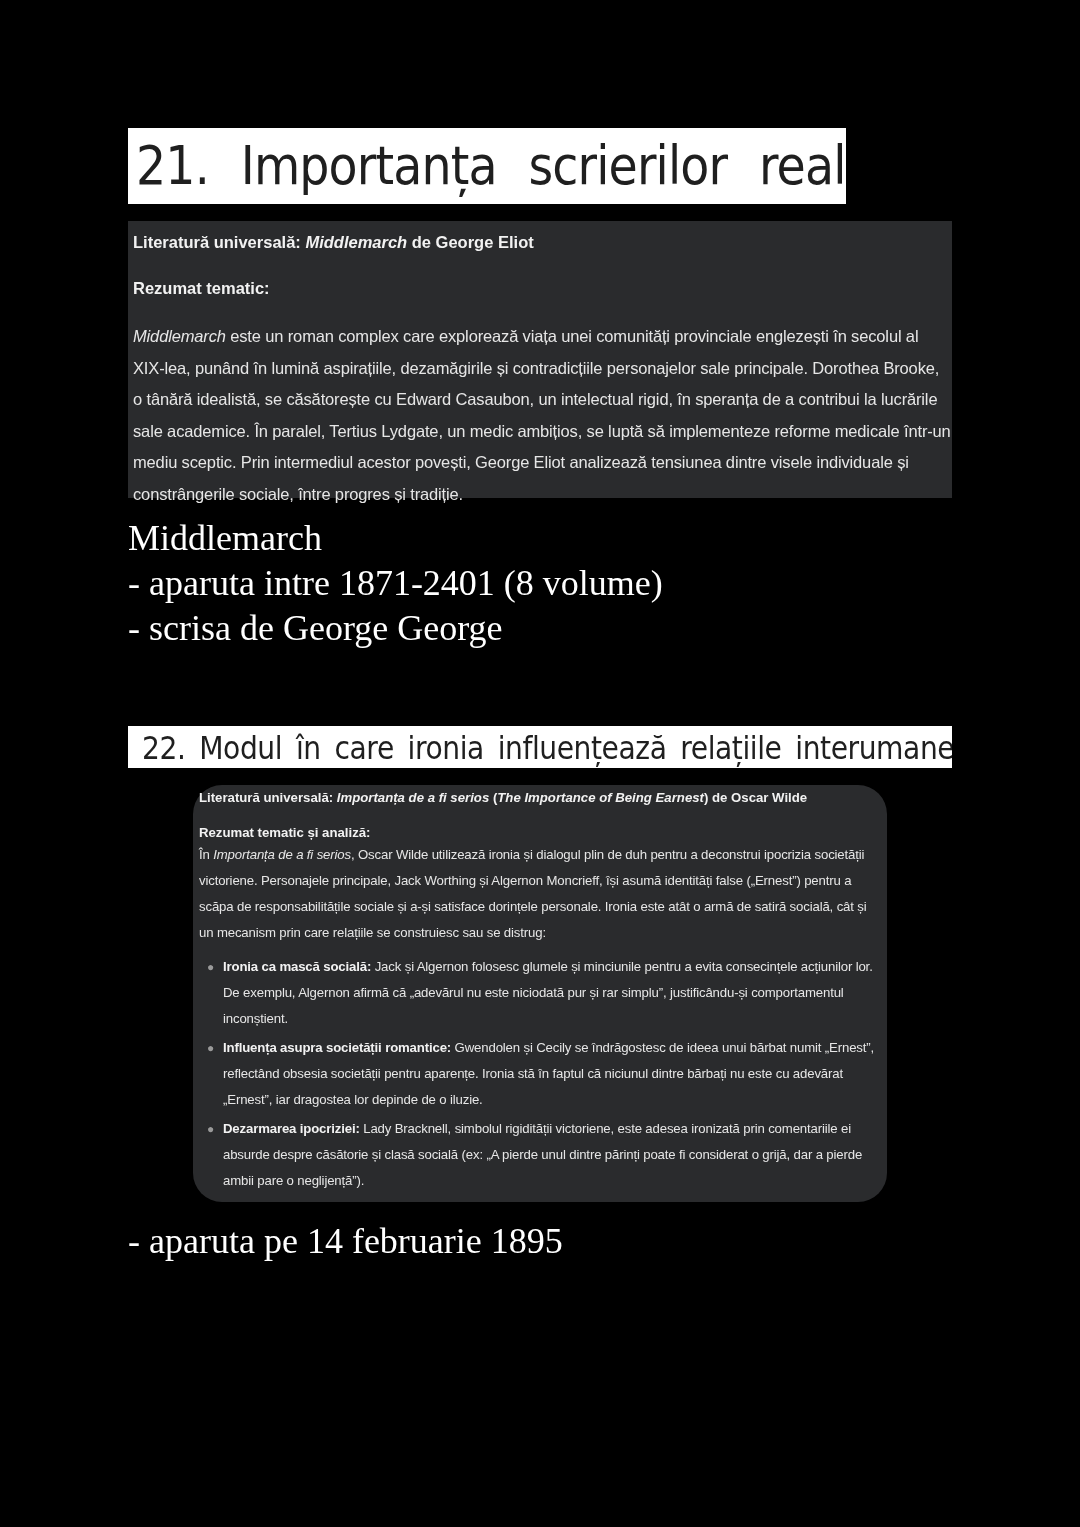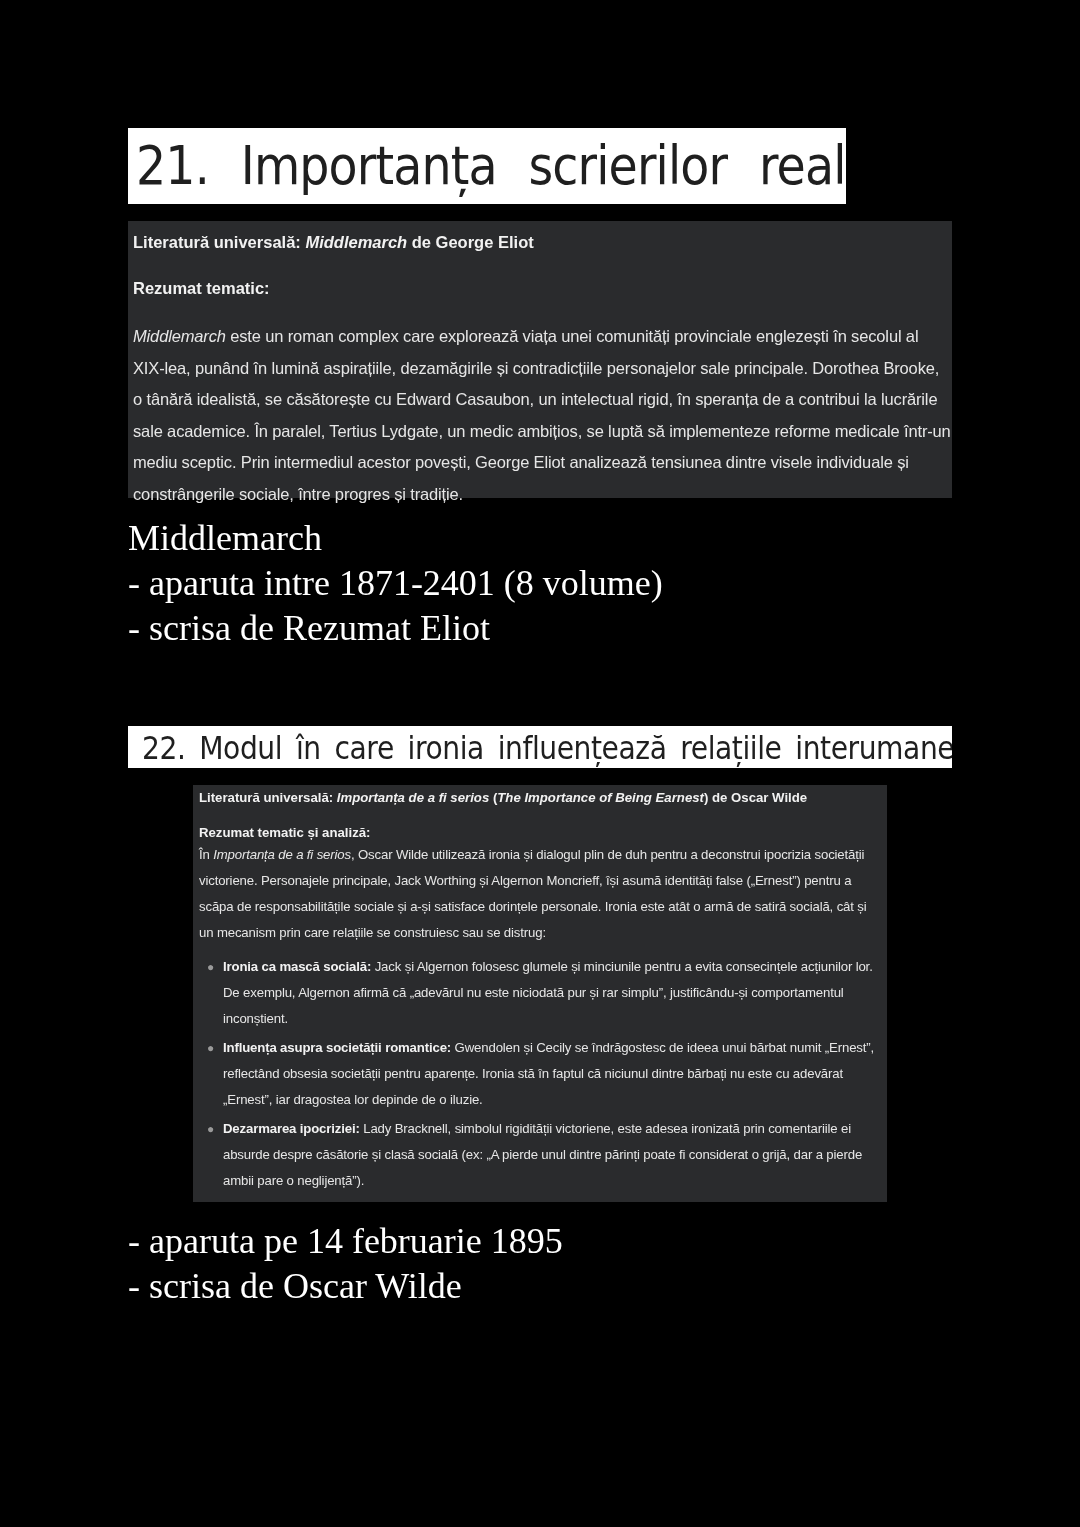--- a/index.html
+++ b/index.html
@@ -54,20 +54,21 @@
       font-size: 16.5px;
     }
     #panel21 .p-title { line-height: 22px; margin-bottom: 24px; }
     #panel21 .p-sub { line-height: 22px; margin-bottom: 22px; }
     #panel21 .p-body { line-height: 31.5px; letter-spacing: -0.15px; }
 
     #panel22 {
       left: 193px; top: 785px; width: 694px; height: 417px;
       padding: 3px 6px 0 6px;
       font-size: 13.2px;
+      border-radius: 29px;
     }
     #panel22 .p-title { line-height: 20px; margin-bottom: 16px; }
     #panel22 .p-sub { line-height: 18px; }
     #panel22 .p-body { line-height: 26px; letter-spacing: -0.15px; }
     #panel22 ul {
       margin: 8px 0 0 0;
       padding: 0 0 0 24px;
       list-style: none;
     }
     #panel22 li {
@@ -111,21 +112,21 @@
   </div>
   <div class="p-sub">
     <b>Rezumat tematic:</b>
   </div>
   <div class="p-body"><i>Middlemarch</i><span> este un roman complex care explorează viața unei comunități provinciale englezești în secolul al XIX-lea, punând în lumină aspirațiile, dezamăgirile și contradicțiile personajelor sale principale. Dorothea Brooke, o tânără idealistă, se căsătorește cu Edward Casaubon, un intelectual rigid, în speranța de a contribui la lucrările sale academice. În paralel, Tertius Lydgate, un medic ambițios, se luptă să implementeze reforme medicale într-un mediu sceptic. Prin intermediul acestor povești, George Eliot analizează tensiunea dintre visele individuale și constrângerile sociale, între progres și tradiție.</span></div>
 </div>
 
 <div id="notes21" class="notes">
   <div>Middlemarch</div>
   <div>- aparuta intre 1871-2401 (8 volume)</div>
-  <div>- scrisa de Rezumat Eliot</div>
+  <div>- scrisa de George George</div>
 </div>
 
 <div id="h22" class="heading-banner">
   <span>22. Modul în care ironia influențează relațiile interumane</span>
 </div>
 
 <div id="panel22" class="panel">
   <div class="p-title">
     <b>Literatură universală: </b><b><i>Importanța de a fi serios</i></b><b> (</b><b><i>The Importance of Being Earnest</i></b><b>) de Oscar Wilde</b>
   </div>
@@ -144,14 +145,13 @@
     </li>
     <li>
       <span class="bullet">●</span>
       <b>Dezarmarea ipocriziei:</b><span> Lady Bracknell, simbolul rigidității victoriene, este adesea ironizată prin comentariile ei absurde despre căsătorie și clasă socială (ex: „A pierde unul dintre părinți poate fi considerat o grijă, dar a pierde ambii pare o neglijență”).</span>
     </li>
   </ul>
 </div>
 
 <div id="notes22" class="notes">
   <div>- aparuta pe 14 februarie 1895</div>
-  <div>- scrisa de Oscar Wilde</div>
 </div>
 
 </body></html>

